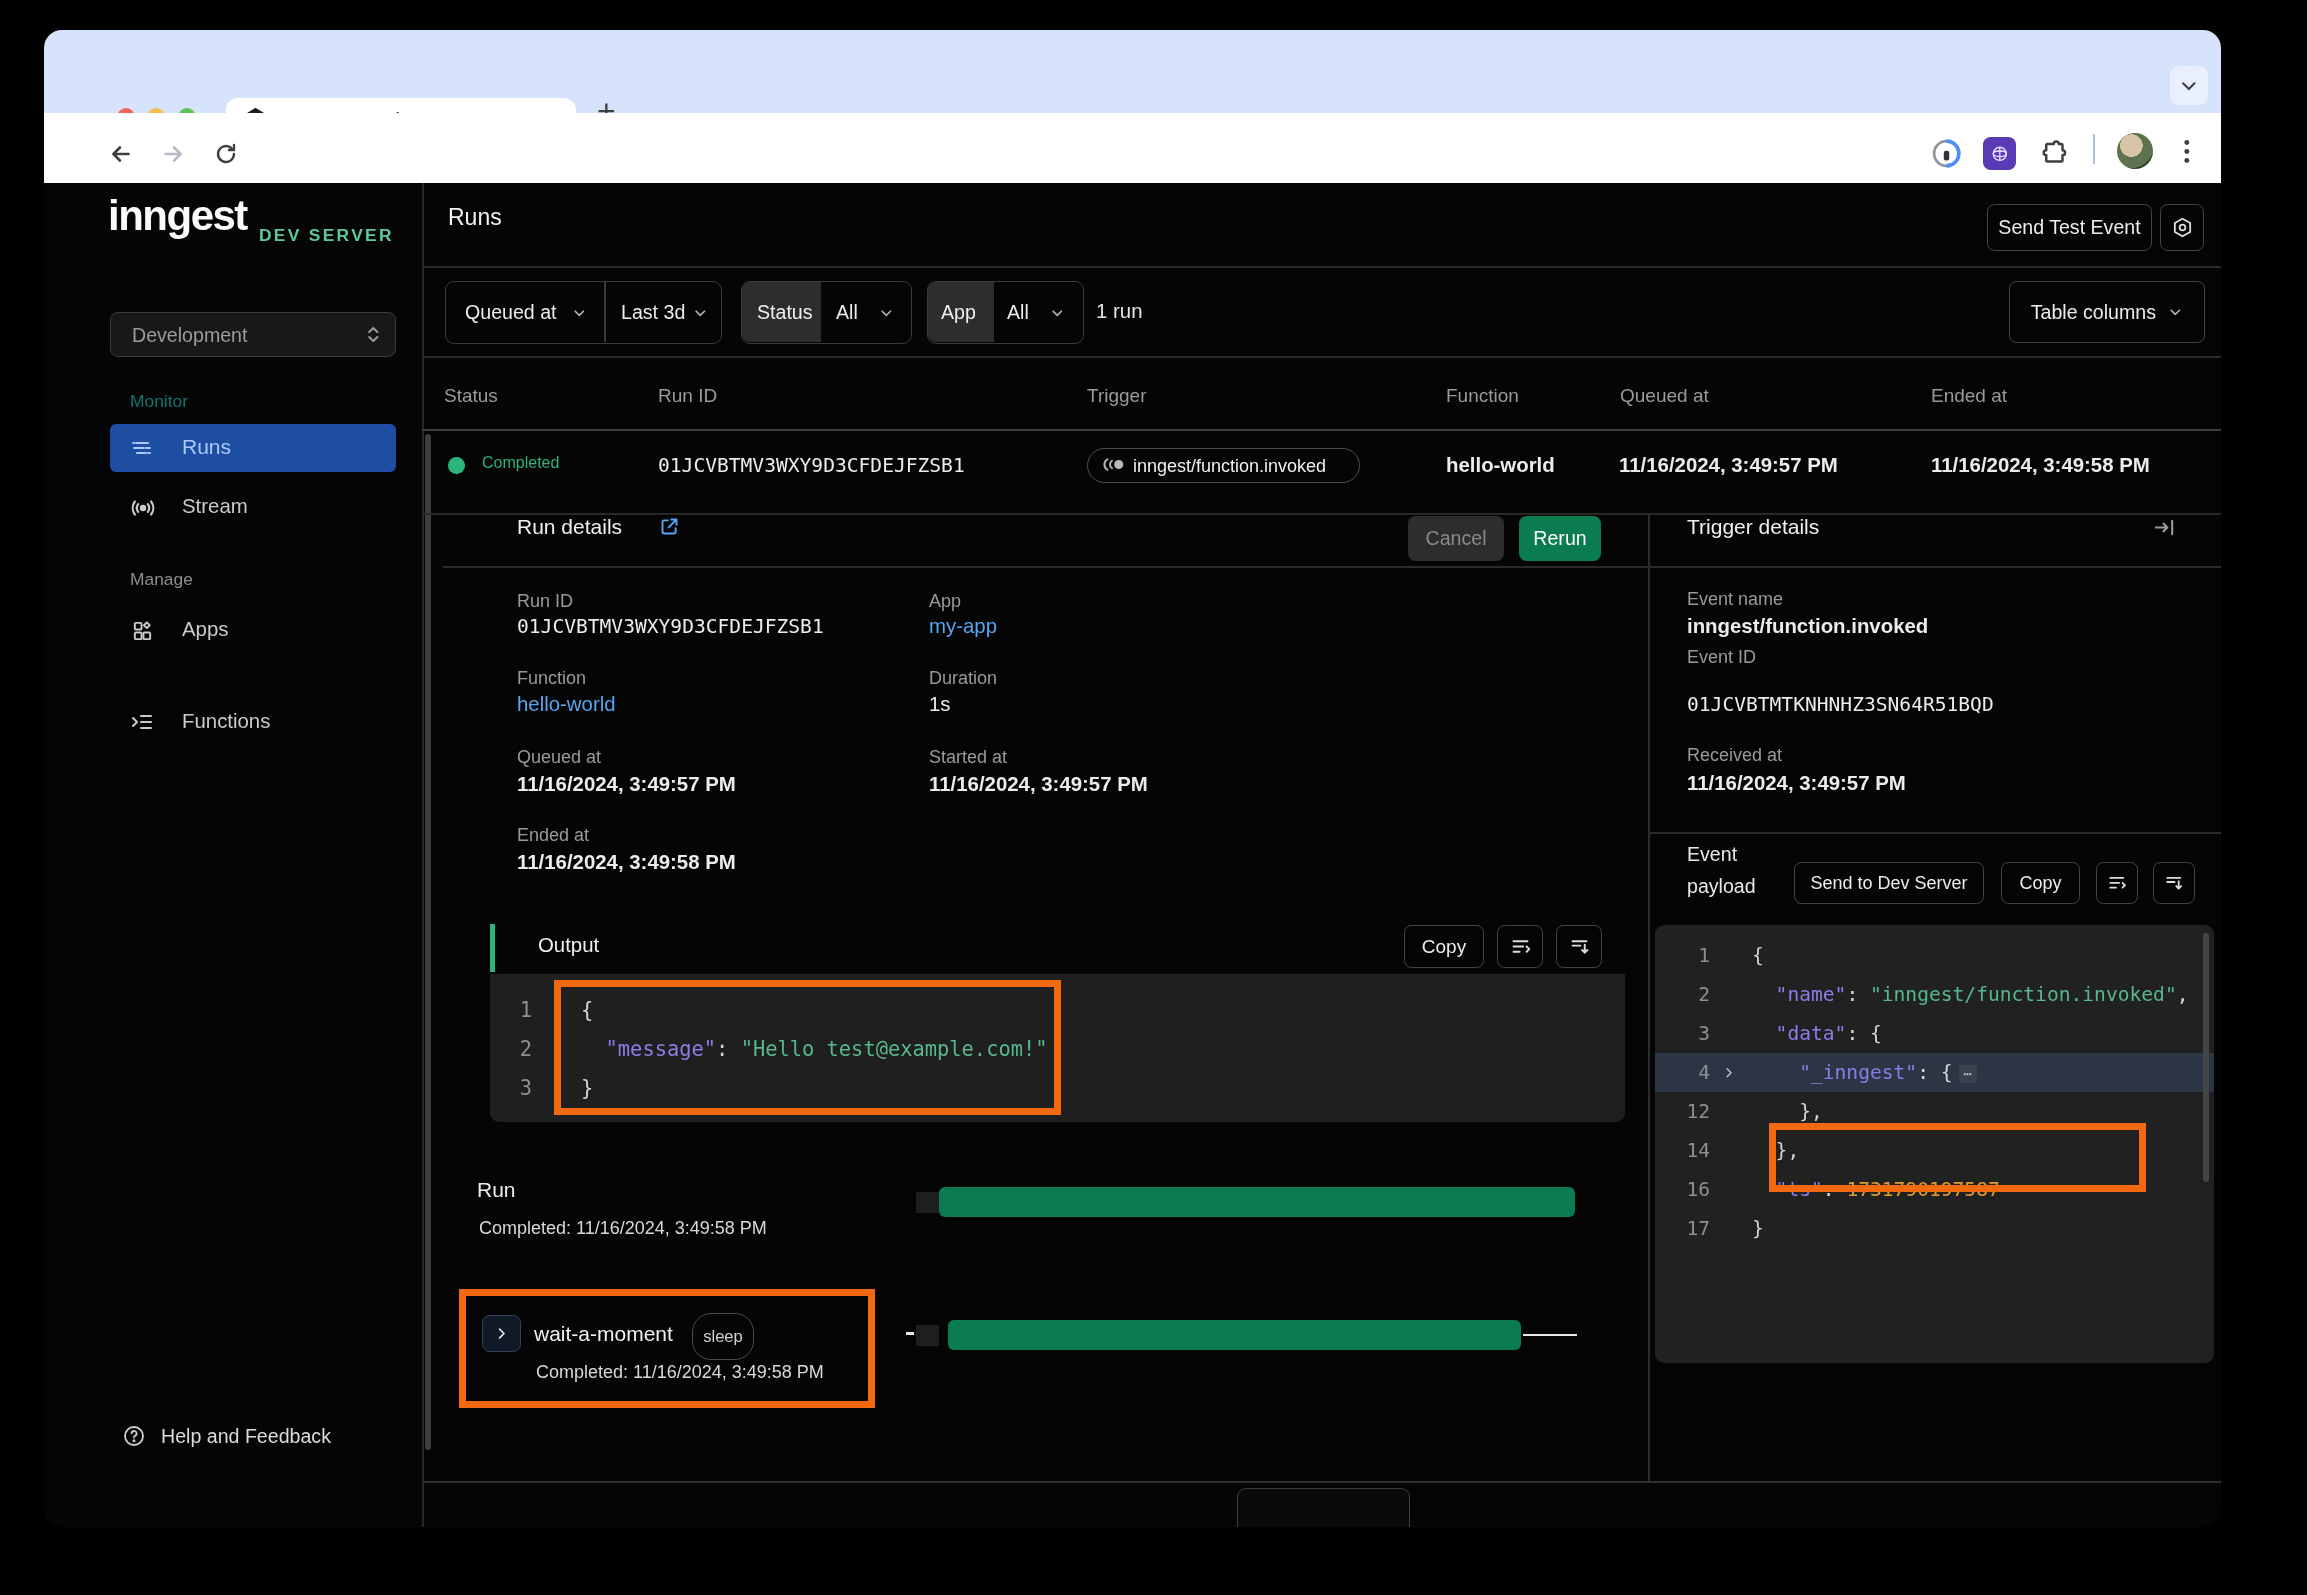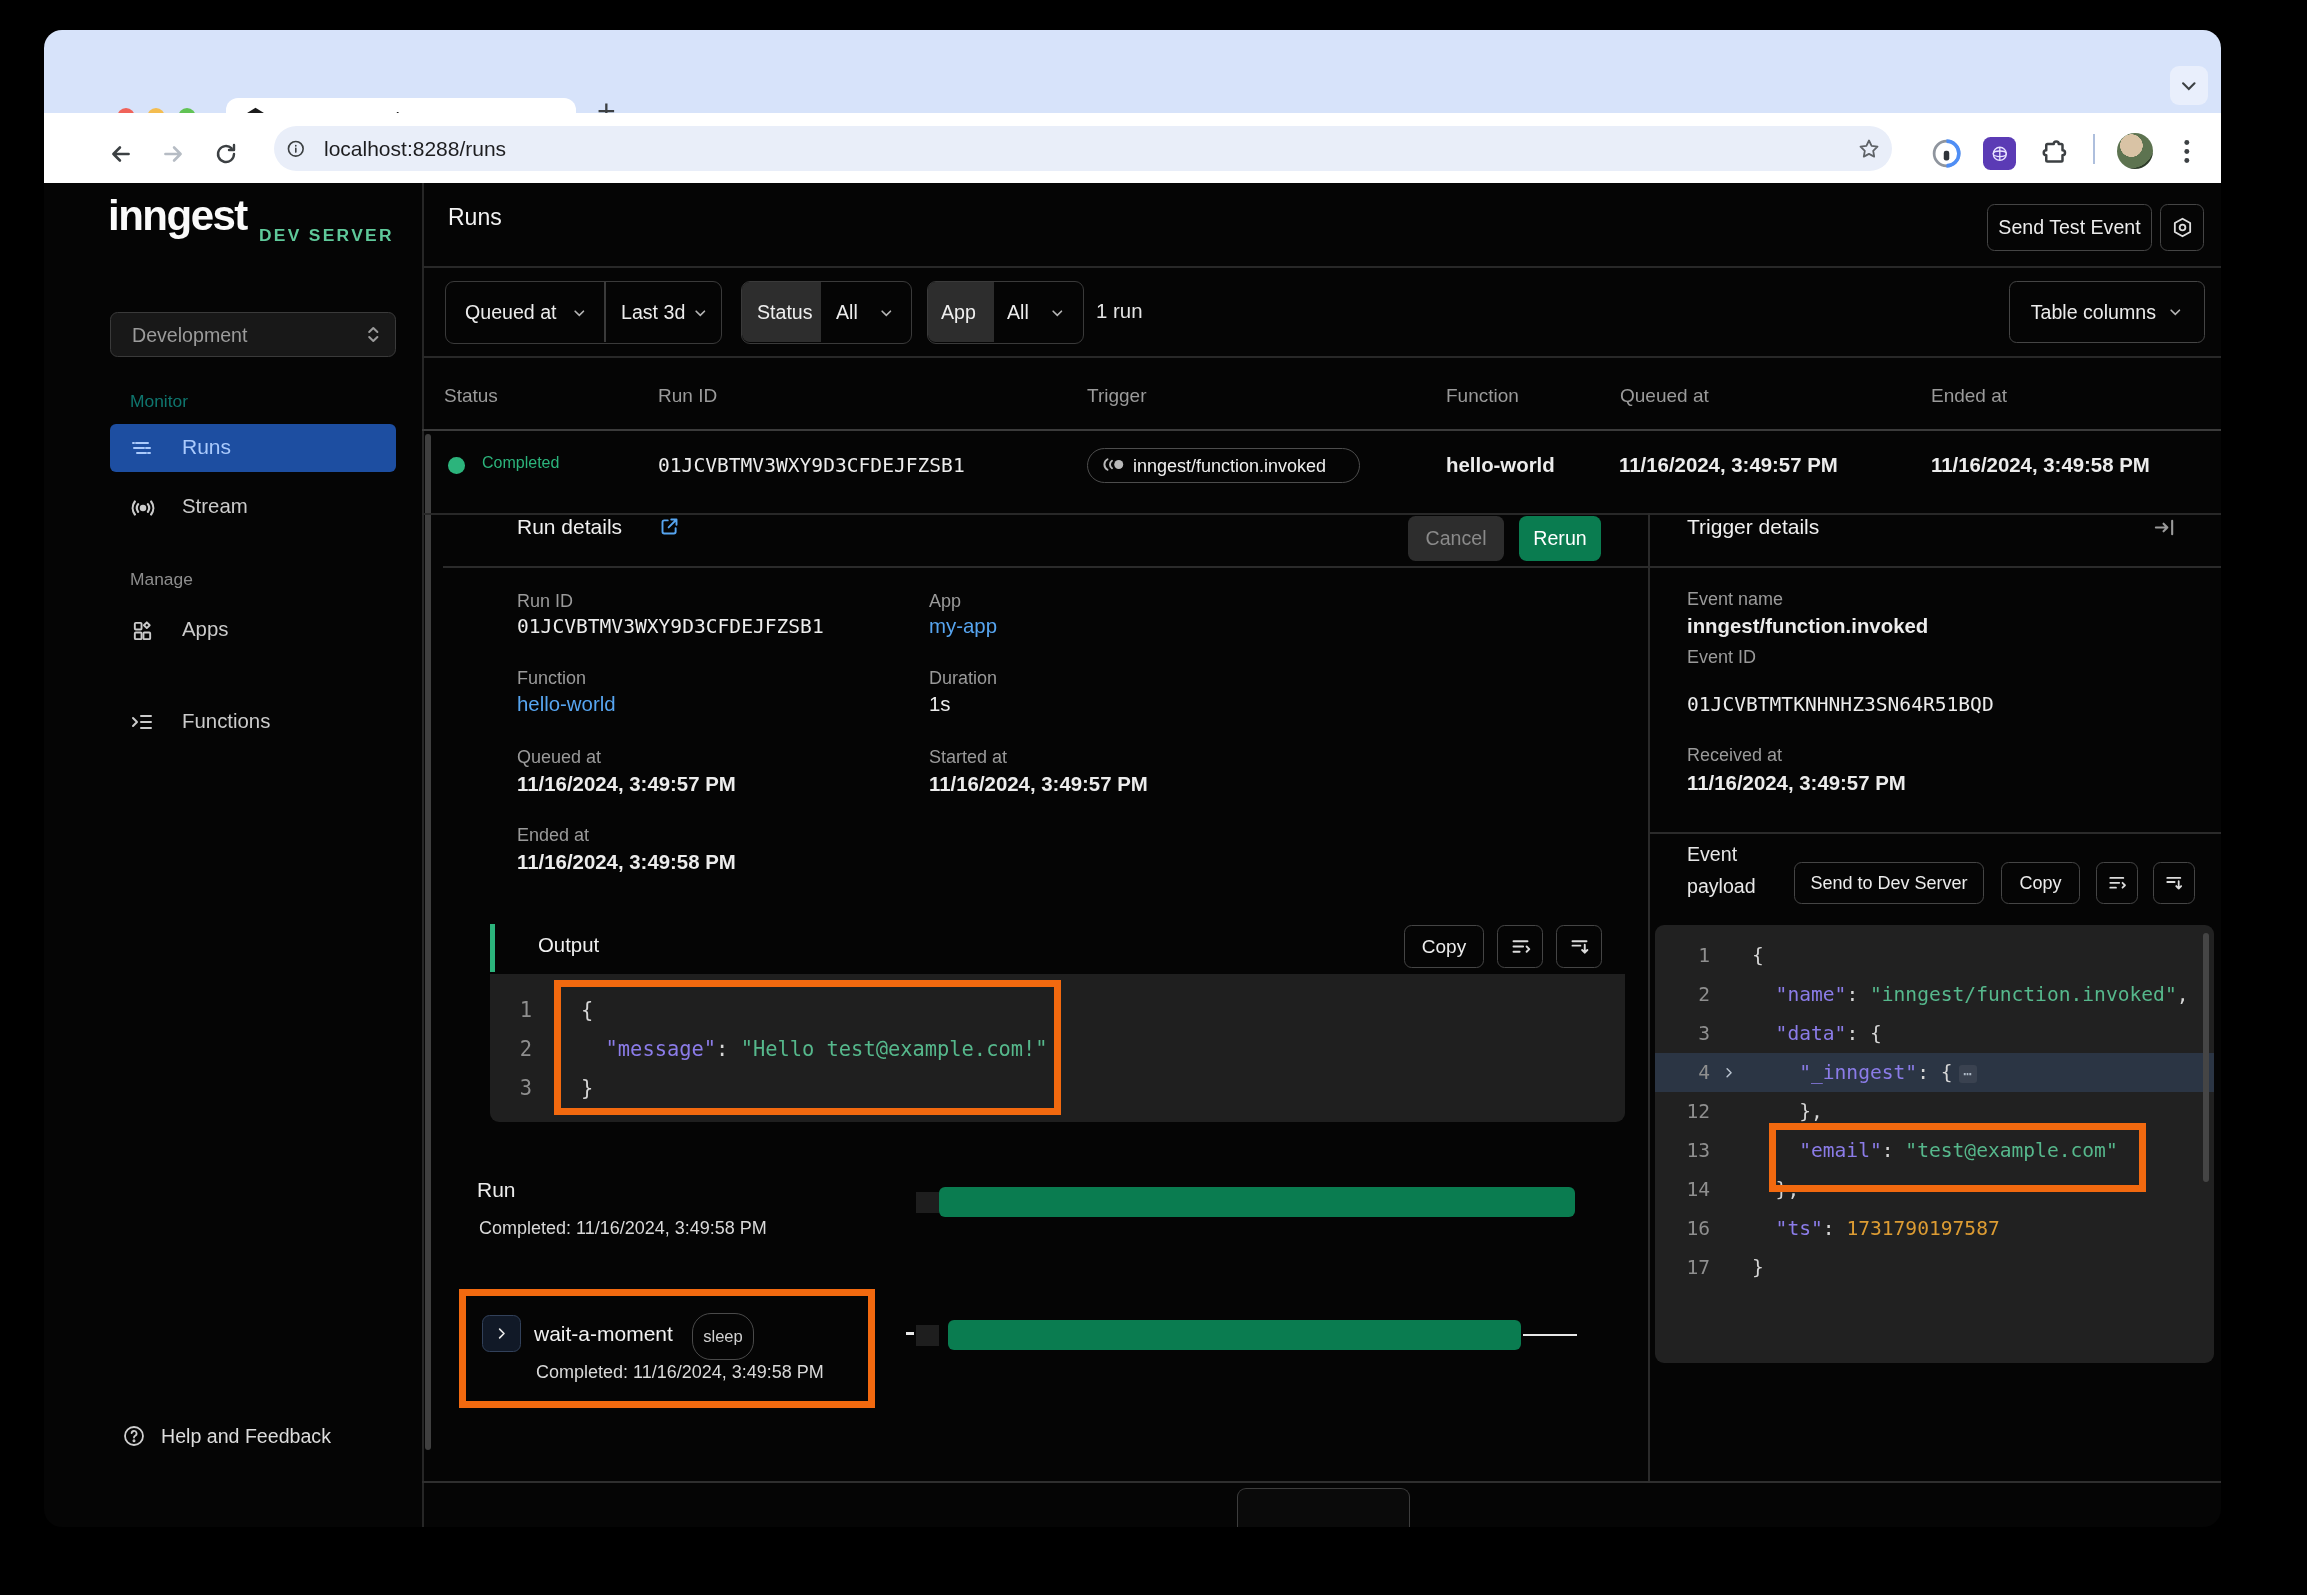--- a/index.html
+++ b/index.html
@@ -74,34 +74,20 @@
         <svg width="26" height="26" viewBox="0 0 24 24" fill="none" stroke="#b6bcc4" stroke-width="2.4" stroke-linecap="round" stroke-linejoin="round">
             <path d="M5 12h14M13 6l6 6-6 6"></path>
           </svg>
       </div>
       <div class="abs icon" style="left:168px;top:27px;width:27px;height:27px">
         <svg width="24" height="24" viewBox="0 0 24 24" fill="none" stroke="#3c4043" stroke-width="2.4" stroke-linecap="round">
             <path d="M20 12a8 8 0 1 1-2.3-5.6"></path>
             <path d="M20 3v5h-5" stroke-linejoin="round"></path>
           </svg>
       </div>
-      <div class="abs urlpill" style="left:230px;top:13px;width:1618px;height:45px">
-        <div class="abs icon" style="left:12px;top:13px;width:19.6px;height:19.6px">
-          <svg width="19.6" height="19.6" viewBox="0 0 24 24" fill="none" stroke="#3c4043" stroke-width="2">
-              <circle cx="12" cy="12" r="9"></circle>
-              <path d="M12 8v.5M12 11.5V16" stroke-linecap="round"></path>
-            </svg>
-        </div>
-        <div class="abs txt" style="left:50px;top:10.6px;font-size:21px;color:#1d1d20">localhost:8288/runs</div>
-        <div class="abs icon" style="left:1582px;top:9.8px;width:26px;height:26px">
-          <svg width="24" height="24" viewBox="0 0 24 24" fill="none" stroke="#5f6368" stroke-width="1.8" stroke-linejoin="round">
-              <path d="M12 3.5l2.6 5.3 5.9.9-4.3 4.1 1 5.8L12 16.9l-5.2 2.7 1-5.8-4.3-4.1 5.9-.9z"></path>
-            </svg>
-        </div>
-      </div>
       <div class="abs icon" style="left:1886px;top:24px;width:33px;height:33px">
         <svg width="33" height="33" viewBox="0 0 24 24">
             <circle cx="12" cy="12" r="9" fill="none" stroke="#8f959e" stroke-width="2"></circle>
             <path d="M12 3a9 9 0 0 1 0 18" fill="none" stroke="#4f8ef5" stroke-width="2.6"></path>
             <rect x="10" y="10" width="4" height="7" rx="1.6" fill="#30343a"></rect>
           </svg>
       </div>
       <div class="abs icon" style="left:1939px;top:24px;width:33px;height:33px;border-radius:7.6px;background:#5b3bb5">
         <svg width="19.6" height="19.6" viewBox="0 0 24 24" fill="none" stroke="#e8e2ff" stroke-width="1.6">
             <circle cx="12" cy="12" r="8"></circle>
@@ -397,21 +383,20 @@
 
     <div class="abs" style="left:1611px;top:895px;width:559px;height:438px;background:#212121;border-radius:9px;overflow:hidden">
       <div id="payload-code" style="padding-top:10.6px">
           <div class="code-line" style="height: 39px; font-size: 19.6px;"><span class="gut" style="width: 55px;">1</span><span style="padding-left: 42px;"><span class="t-p">{</span></span></div>
           <div class="code-line" style="height: 39px; font-size: 19.6px;"><span class="gut" style="width: 55px;">2</span><span style="padding-left: 42px;">  <span class="t-k">"name"</span><span class="t-p">: </span><span class="t-s">"inngest/function.invoked"</span><span class="t-p">,</span></span></div>
           <div class="code-line" style="height: 39px; font-size: 19.6px;"><span class="gut" style="width: 55px;">3</span><span style="padding-left: 42px;">  <span class="t-k">"data"</span><span class="t-p">: {</span></span></div>
           <div class="code-line hl" style="height: 39px; font-size: 19.6px;"><span class="gut" style="width: 55px;">4</span><span style="position: absolute; left: 67px; top: 13px;"><svg width="13.6" height="13.6" viewBox="0 0 24 24" fill="none" stroke="#b9c3d0" stroke-width="2.6" stroke-linecap="round" stroke-linejoin="round">
                 <path d="M9 5l7 7-7 7"></path>
               </svg></span><span style="padding-left: 42px;">    <span class="t-k">"_inngest"</span><span class="t-p">: {</span><span class="t-el">⋯</span></span></div>
           <div class="code-line" style="height: 39px; font-size: 19.6px;"><span class="gut" style="width: 55px;">12</span><span style="padding-left: 42px;">    <span class="t-p">},</span></span></div>
-          <div class="code-line" style="height: 39px; font-size: 19.6px;"><span class="gut" style="width: 55px;">13</span><span style="padding-left: 42px;">    <span class="t-k">"email"</span><span class="t-p">: </span><span class="t-s">"test@example.com"</span></span></div>
           <div class="code-line" style="height: 39px; font-size: 19.6px;"><span class="gut" style="width: 55px;">14</span><span style="padding-left: 42px;">  <span class="t-p">},</span></span></div>
           <div class="code-line" style="height: 39px; font-size: 19.6px;"><span class="gut" style="width: 55px;">16</span><span style="padding-left: 42px;">  <span class="t-k">"ts"</span><span class="t-p">: </span><span class="t-n">1731790197587</span></span></div>
           <div class="code-line" style="height: 39px; font-size: 19.6px;"><span class="gut" style="width: 55px;">17</span><span style="padding-left: 42px;"><span class="t-p">}</span></span></div>
         </div>
       <div class="abs" style="left:548px;top:7.6px;width:6px;height:249px;background:#454545;border-radius:3px"></div>
     </div>
     <div class="abs annot" style="left:1725px;top:1093px;width:377px;height:69px"></div>
 
   </div>
 </div>

